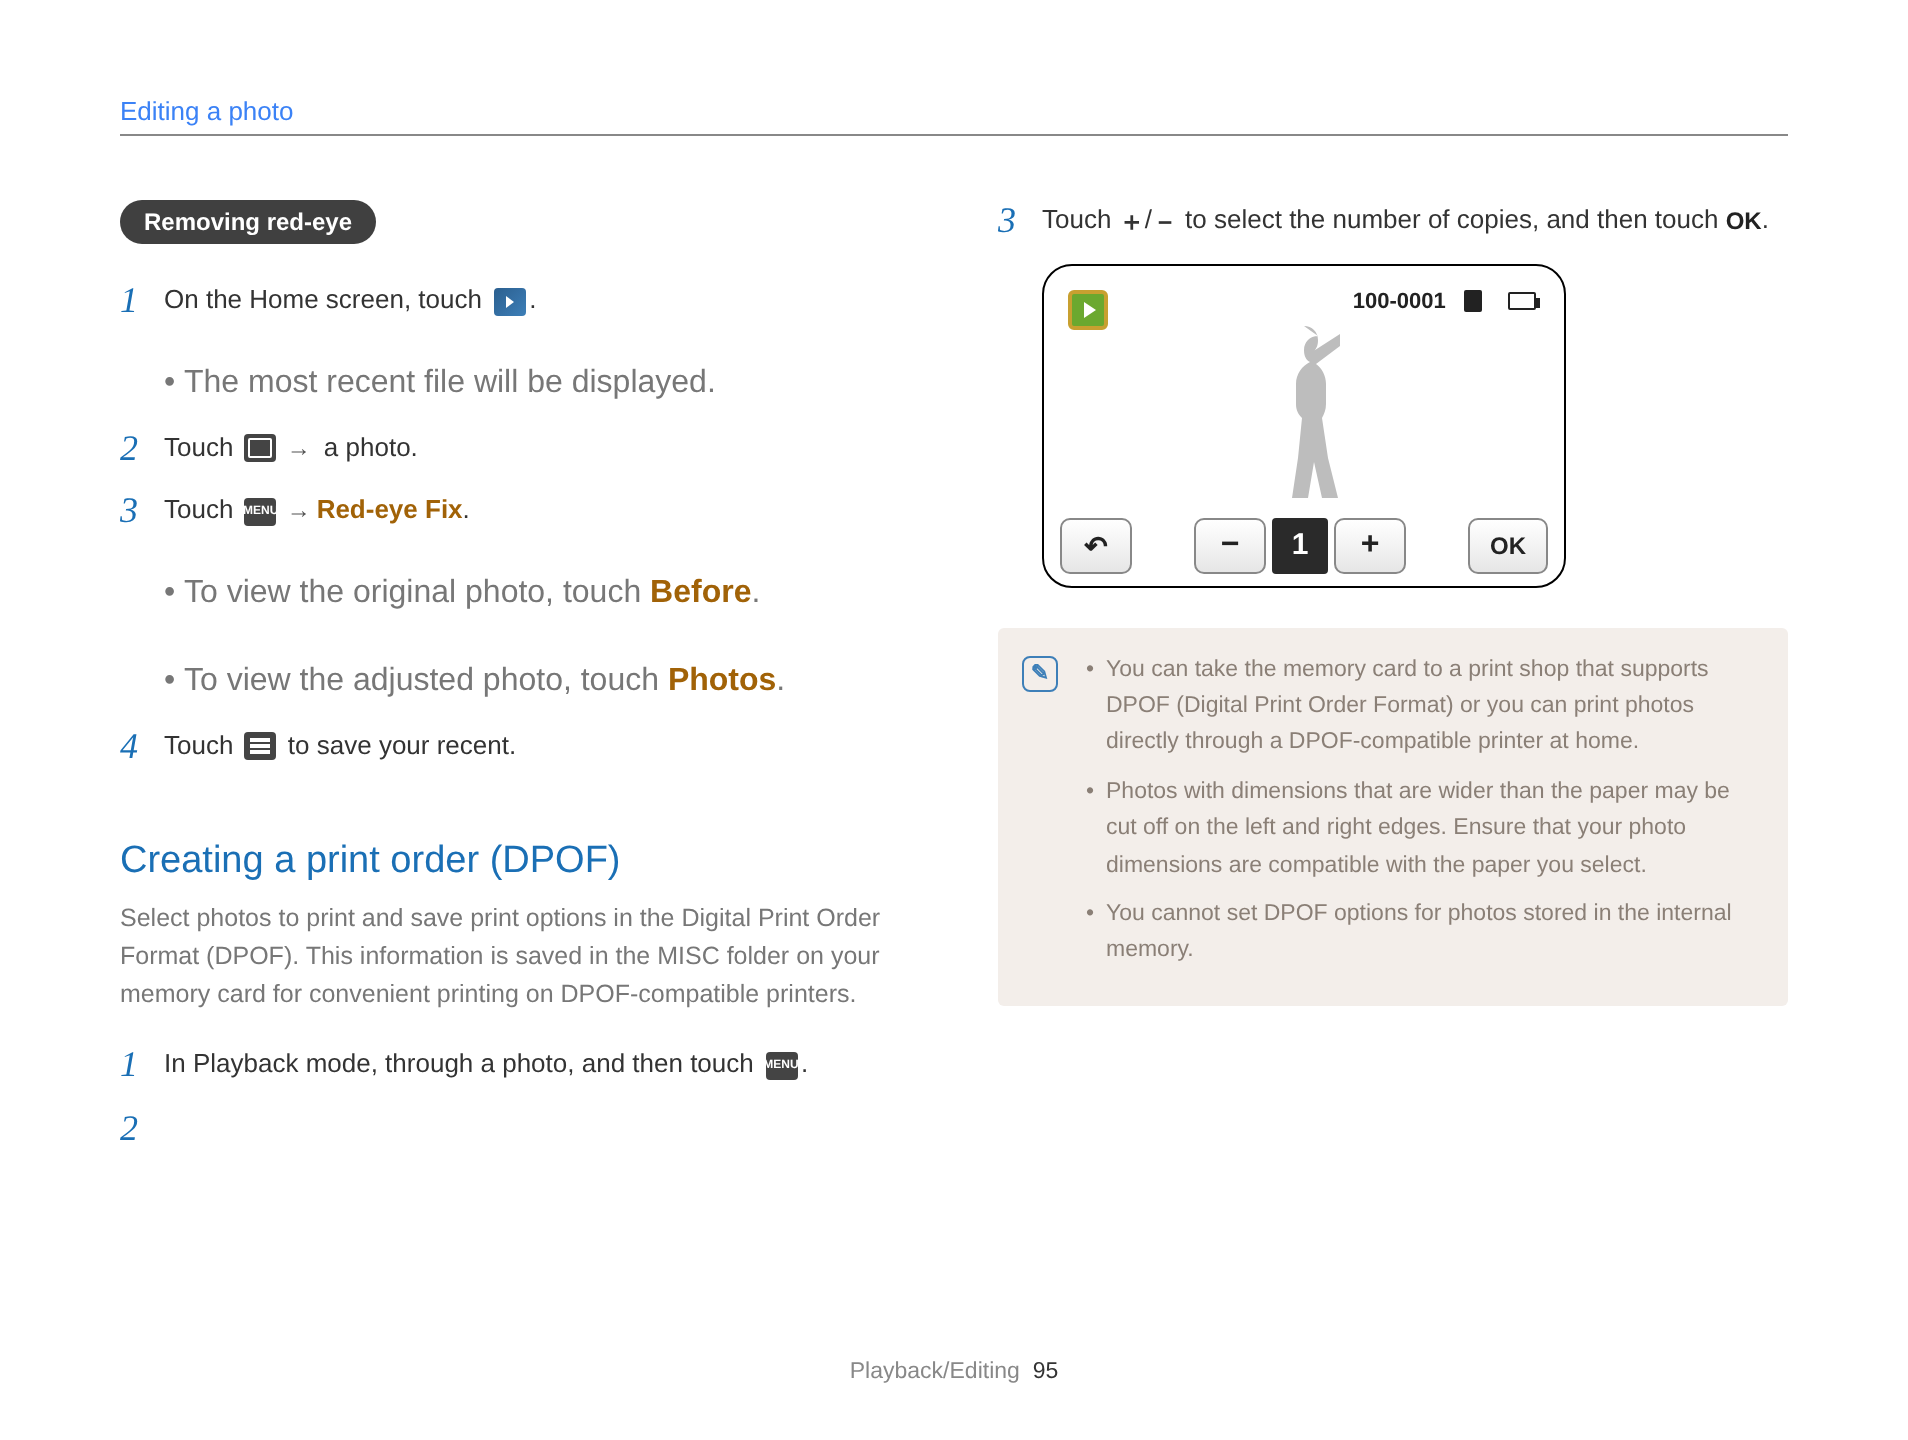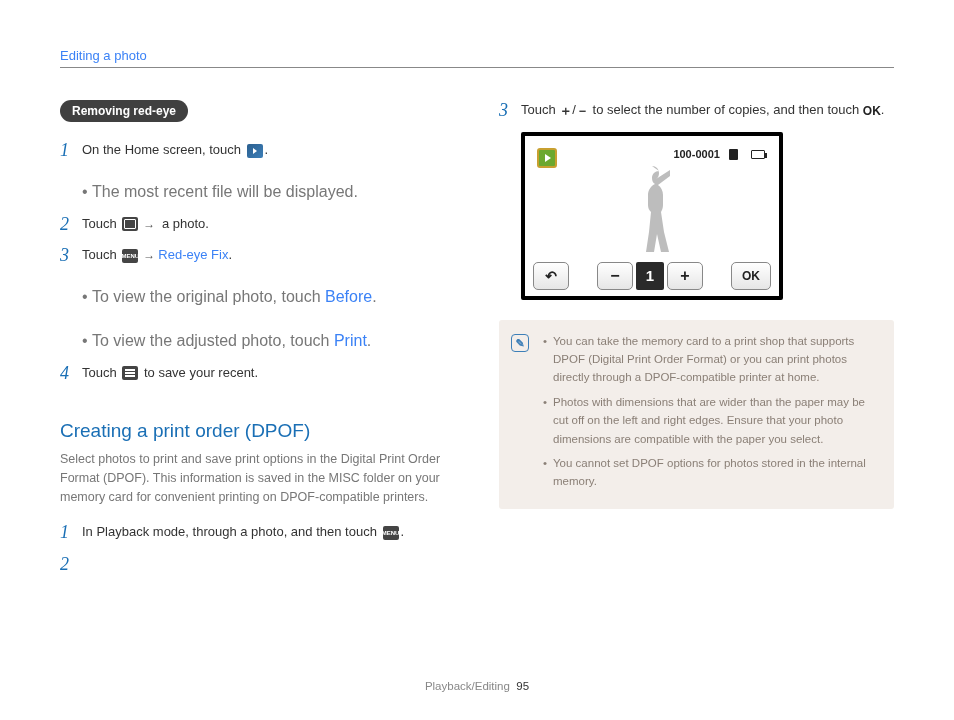--- a/index.html
+++ b/index.html
@@ -111,21 +111,21 @@
       background:#fff;
       top:3px;left:3px;
       box-shadow: 0 3px 0 #fff, 0 6px 0 #fff;
     }
     .arrow {
       display:inline-block;
       margin: 0 3px;
       font-size:12px;
       color:#555;
     }
-    .bold { font-weight: 400; color:#3b82f6;text-align:center; }
+    .bold { font-weight: 700; color:#a16207;text-align:center; }
     .section-title {
       font-size: 19px;
       color: #1a6fb5;
       font-weight: 400;
       margin-top: 36px;
       margin-bottom: 8px;
     }
     .section-desc {
       font-size: 12.5px;
       color: #777;
@@ -134,22 +134,22 @@
     }
     .oktxt {
       font-weight:700;
       font-size:12px;
       color:#222;
       vertical-align:middle;
     }
     
     .cam-wrap {
       margin: 10px 0 20px 22px;
-      border: 4px solid #000000;
-      border-radius: 2px;
+      border: 1px solid #000000;
+      border-radius: 15px;
       padding: 6px;
       width: 262px;
       background: #fff;
     }
     .cam-top {
       height: 116px;
       background: #fff;
       position: relative;
       border-radius: 3px;
     }
@@ -317,21 +317,21 @@
 
     
     <div class="step">
       <div class="step-num">3</div>
       <div class="step-body">
         <span>Touch </span><span class="icon-box icon-menu">MENU</span><span class="arrow">→</span><span class="bold">Red-eye Fix</span><span>.</span>
         <div class="sub-bullet">
           <span>To view the original photo, touch </span><span class="bold">Before</span><span>.</span>
         </div>
         <div class="sub-bullet">
-          <span>To view the adjusted photo, touch </span><span class="bold">Print</span><span>.</span>
+          <span>To view the adjusted photo, touch </span><span class="bold">Photos</span><span>.</span>
         </div>
       </div>
     </div>
 
     
     <div class="step">
       <div class="step-num">4</div>
       <div class="step-body">
         <span>Touch </span><span class="icon-box icon-save"></span><span> to save your recent.</span>
       </div>

